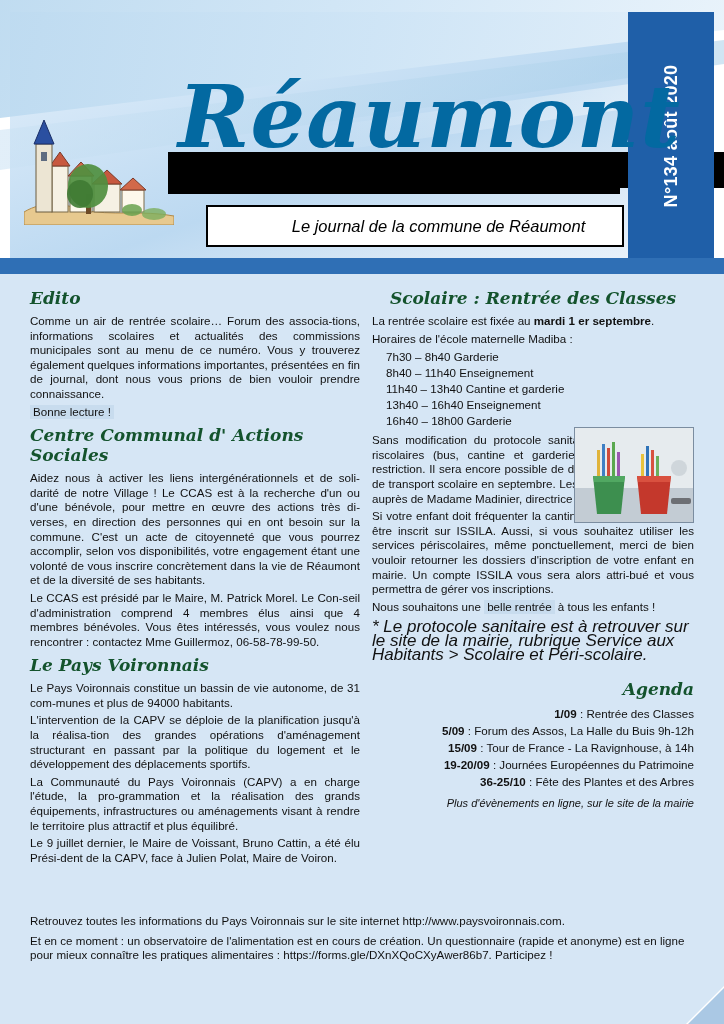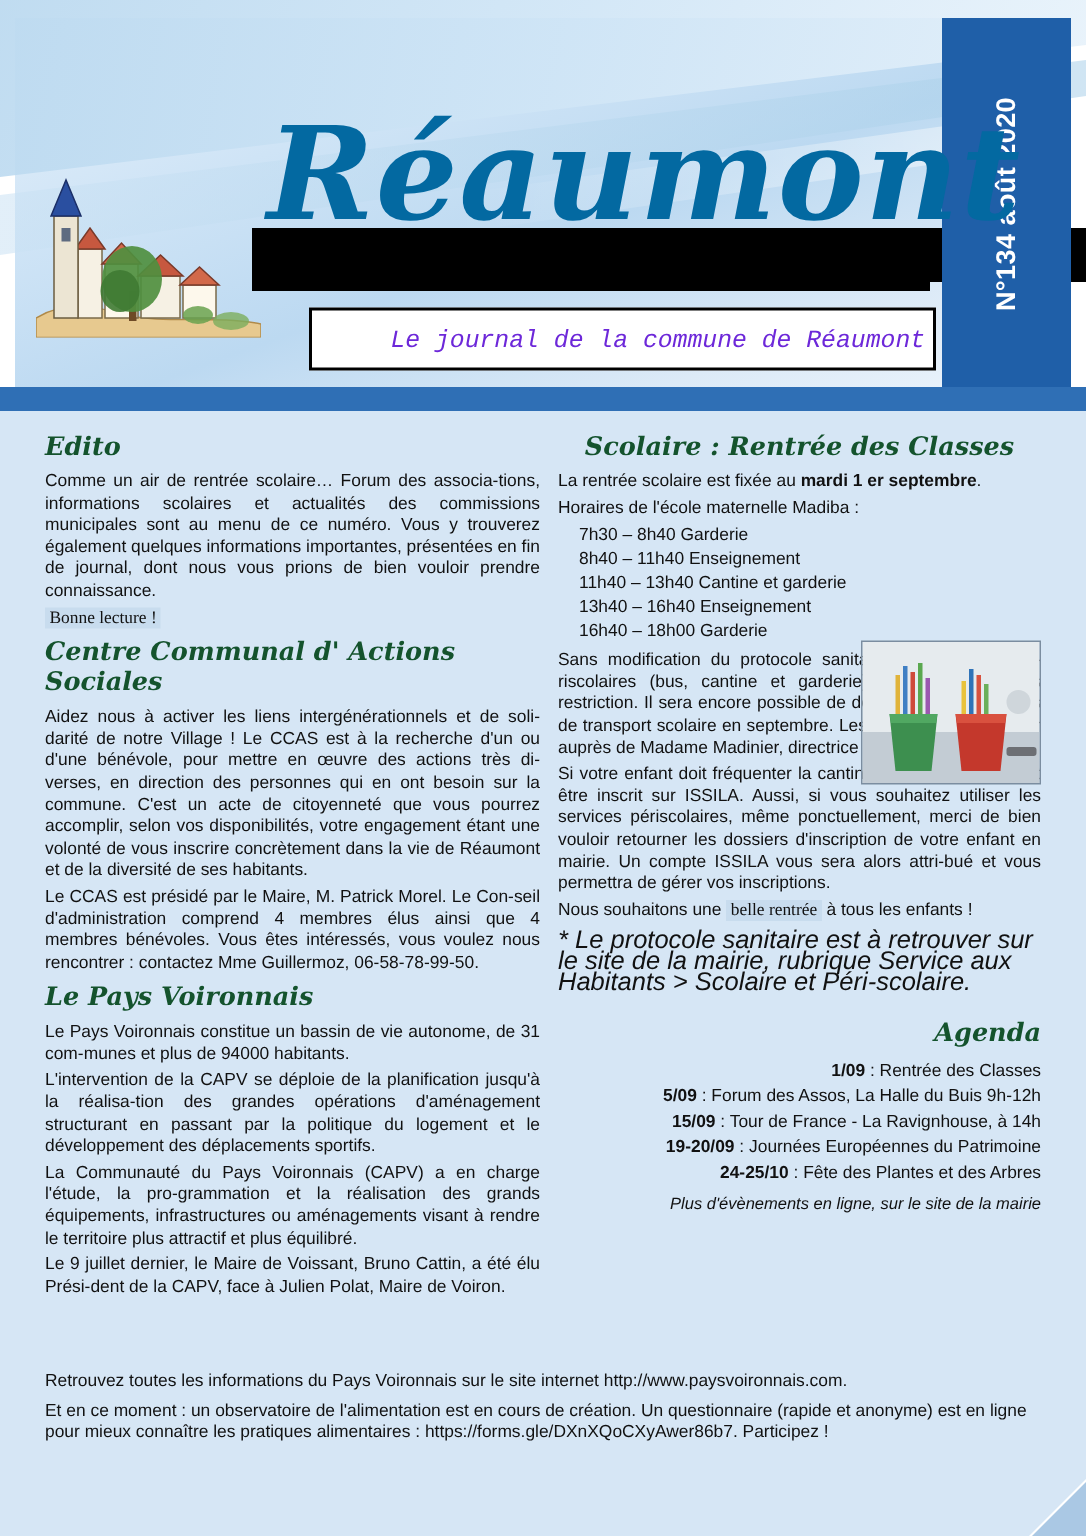--- a/index.html
+++ b/index.html
@@ -113,24 +113,24 @@
     left: 206px; top: 205px;
     width: 414px; height: 38px;
     background: #ffffff;
     border: 2px solid #000000;
     display: flex;
     align-items: center;
     justify-content: center;
     z-index: 5;
   }
   .subtitle-box .txt {
-    font-family: Liberation Mono, monospace;
+    font-family: Liberation Sans, sans-serif;
     font-style: italic;
     font-size: 16.5px;
-    color: #6d28d9;
+    color: #000000;
     white-space: nowrap;
     margin-left: 47px;
   }
   
   .village {
     position: absolute;
     left: 24px; top: 100px;
     width: 150px; height: 125px;
     z-index: 3;
   }
@@ -175,21 +175,20 @@
     font-size: 11.6px;
     line-height: 14.6px;
     color: #111111;
     text-align: justify;
   }
   p.t.nj { text-align: left; }
   .highlight-box {
     display: inline-block;
     background: #c8dcee;
     padding: 0 3px;
-    font-family: Liberation Serif, serif;
   }
   
   .school-hours {
     margin: 2px 0 4px 0;
     font-size: 11.6px;
     line-height: 16px;
     color: #111;
   }
   .school-hours div { padding-left: 14px; }
   .photo {
@@ -385,21 +384,21 @@
         <div>
           <b>5/09</b><span> : Forum des Assos, La Halle du Buis 9h-12h</span>
         </div>
         <div>
           <b>15/09</b><span> : Tour de France - La Ravignhouse, à 14h</span>
         </div>
         <div>
           <b>19-20/09</b><span> : Journées Européennes du Patrimoine</span>
         </div>
         <div>
-          <b>24-25/10</b><span> : Fête des Plantes et des Arbres</span>
+          <b>36-25/10</b><span> : Fête des Plantes et des Arbres</span>
         </div>
         <div class="foot">Plus d'évènements en ligne, sur le site de la mairie</div>
       </div>
     </div>
 
     <div class="bottom">
       <p>Retrouvez toutes les informations du Pays Voironnais sur le site internet  http://www.paysvoironnais.com.</p>
       <p>Et en ce moment : un observatoire de l'alimentation est en cours de création. Un questionnaire (rapide et anonyme) est en ligne pour mieux connaître les pratiques alimentaires : https://forms.gle/DXnXQoCXyAwer86b7. Participez !</p>
     </div>
 

